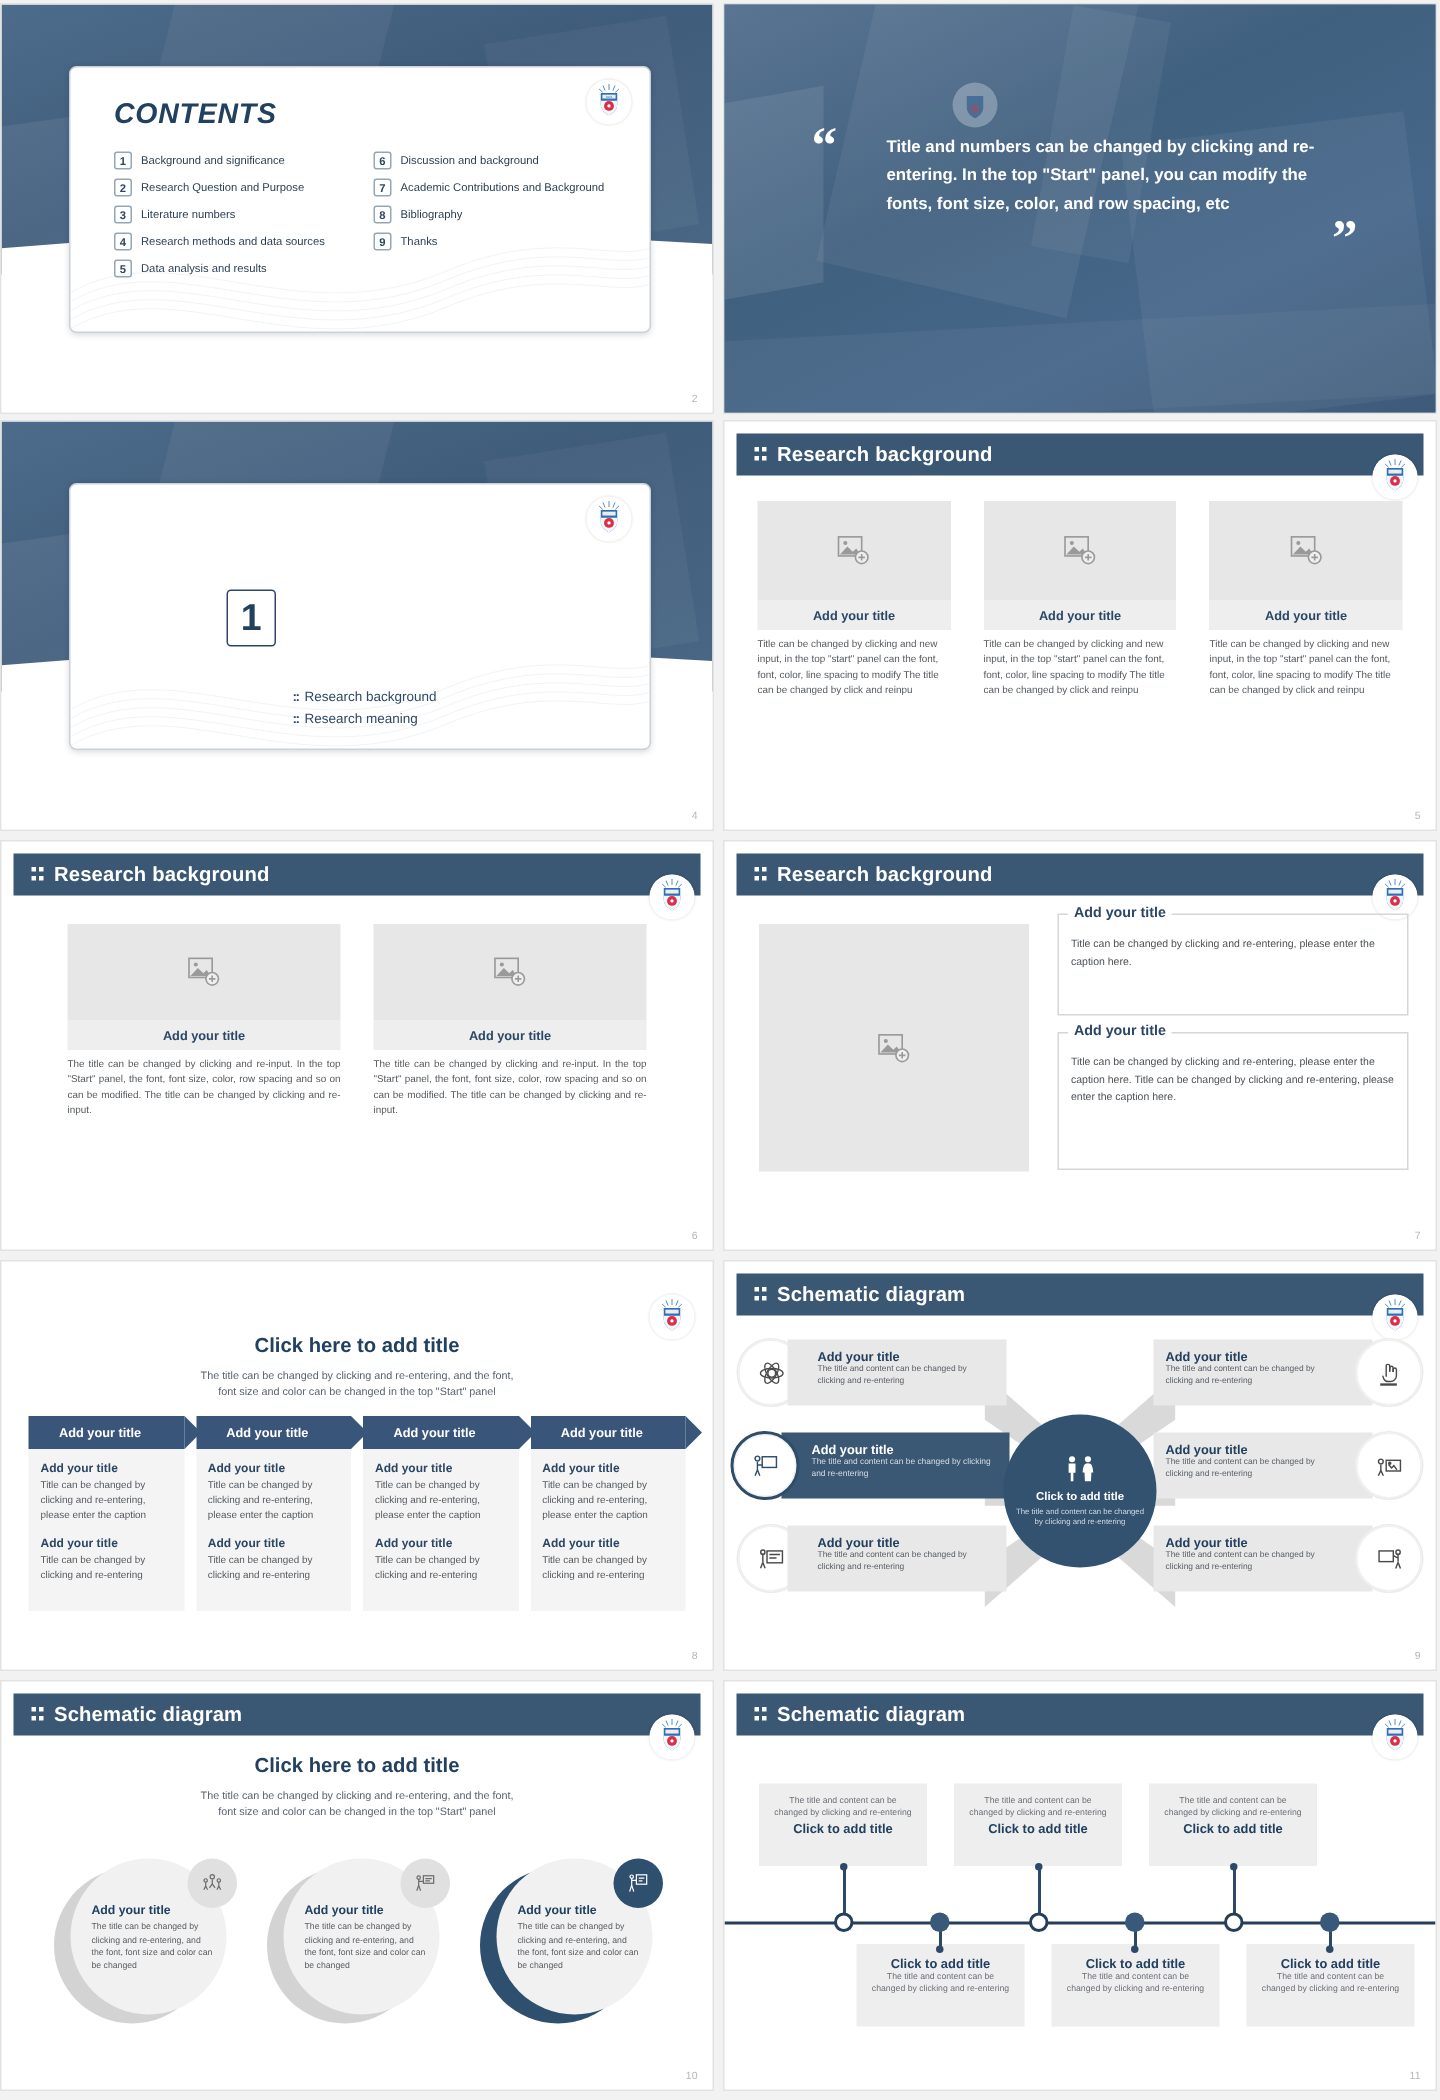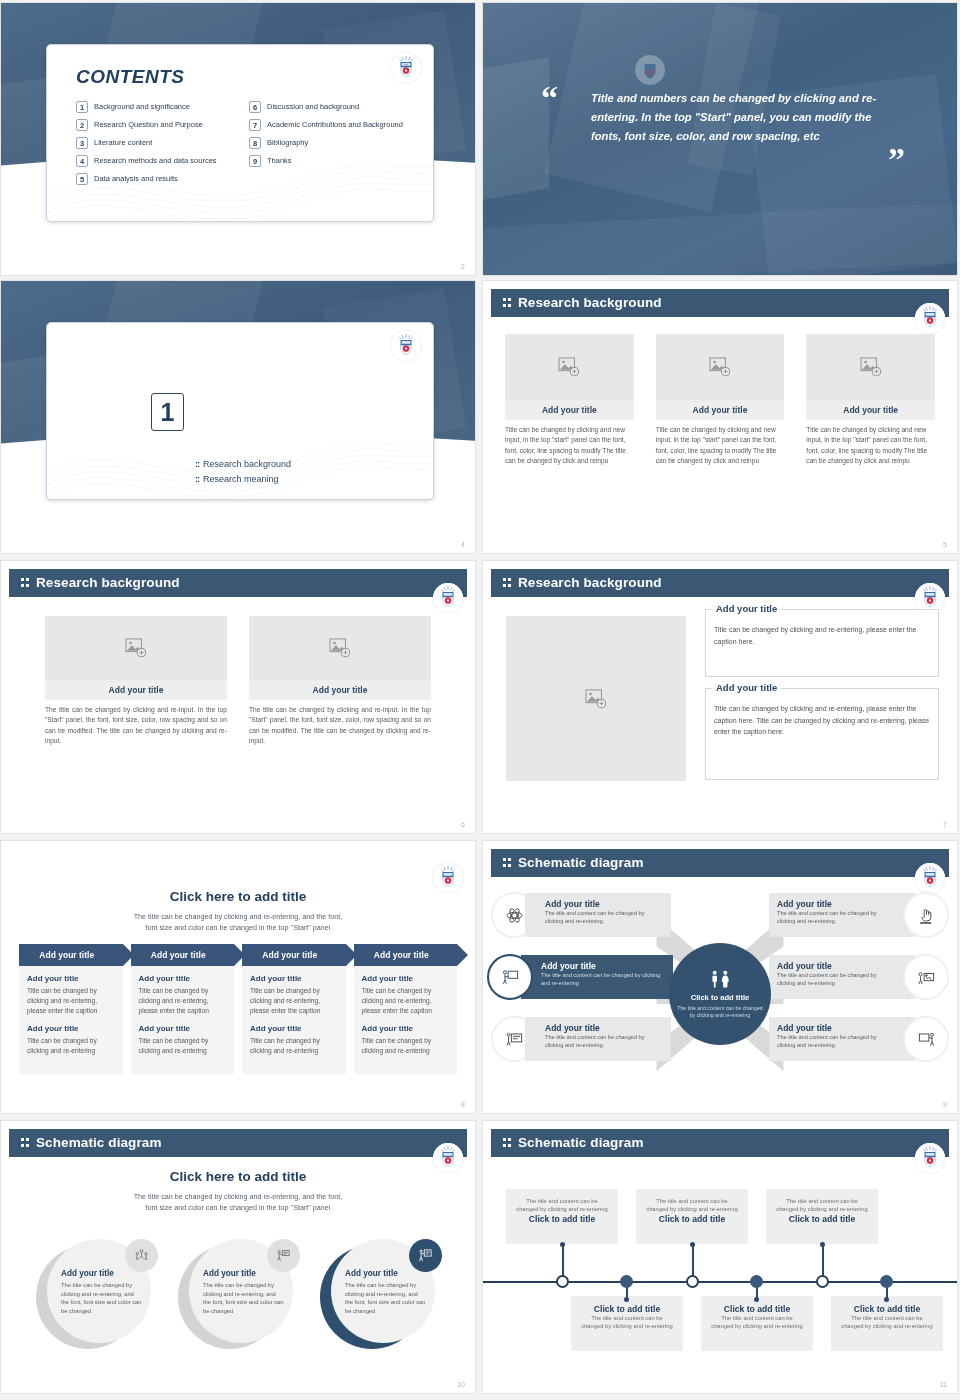--- a/index.html
+++ b/index.html
@@ -81,21 +81,21 @@
   .qs1 { left:18%; top:-14%; width:36%; height:85%; transform:rotate(13deg); }
   .qs2 { left:0; top:22%; width:14%; height:48%; background:rgba(255,255,255,.09); transform:skewY(-10deg); }
   .qs3 { right:2%; top:30%; width:40%; height:70%; background:rgba(255,255,255,.05); transform:rotate(-7deg); }
   .qs4 { left:46%; top:2%; width:14%; height:60%; background:rgba(255,255,255,.05); transform:rotate(10deg); }
   .qs5 { left:0; bottom:0; width:100%; height:22%; background:rgba(255,255,255,.045); transform:skewY(-3deg); }
   .quote-mark { position:absolute; color:#ffffff; font-size:34px; font-weight:bold;
                 font-family:"Liberation Serif", serif; line-height:1; }
   .qm-open { left:58px; top:78px; }
   .qm-close { right:52px; top:140px; }
   .quote-text { position:absolute; left:108px; top:86px; width:290px;
-    color:#ffffff; font-size:11.2px; font-weight:bold; line-height:19px;font-style:italic; }
+    color:#ffffff; font-size:11.2px; font-weight:bold; line-height:19px; }
 
   
   .hdr { position:absolute; left:8px; top:8px; right:8px; height:28px; background:#3a5773; }
   .hdr .dots { position:absolute; left:12px; top:9px; width:9px; height:10px; }
   .hdr .dots i { position:absolute; width:3px; height:3px; background:#fff; display:block; }
   .hdr .dots i:nth-child(1){left:0;top:0;} .hdr .dots i:nth-child(2){left:5px;top:0;}
   .hdr .dots i:nth-child(3){left:0;top:6px;} .hdr .dots i:nth-child(4){left:5px;top:6px;}
   .hdr h2 { position:absolute; left:27px; top:6px; color:#ffffff;
             font-size:13.5px; font-weight:bold; letter-spacing:.1px; }
   .hdr-logo { position:absolute; right:12px; top:22px; }
@@ -223,21 +223,21 @@
           <div class="toc-item">
             <div class="toc-num">1</div>
             <div class="toc-txt">Background and significance</div>
           </div>
           <div class="toc-item">
             <div class="toc-num">2</div>
             <div class="toc-txt">Research Question and Purpose</div>
           </div>
           <div class="toc-item">
             <div class="toc-num">3</div>
-            <div class="toc-txt">Literature content</div>
+            <div class="toc-txt">Literature numbers</div>
           </div>
           <div class="toc-item">
             <div class="toc-num">4</div>
             <div class="toc-txt">Research methods and data sources</div>
           </div>
           <div class="toc-item">
             <div class="toc-num">5</div>
             <div class="toc-txt">Data analysis and results</div>
           </div>
         </div>

